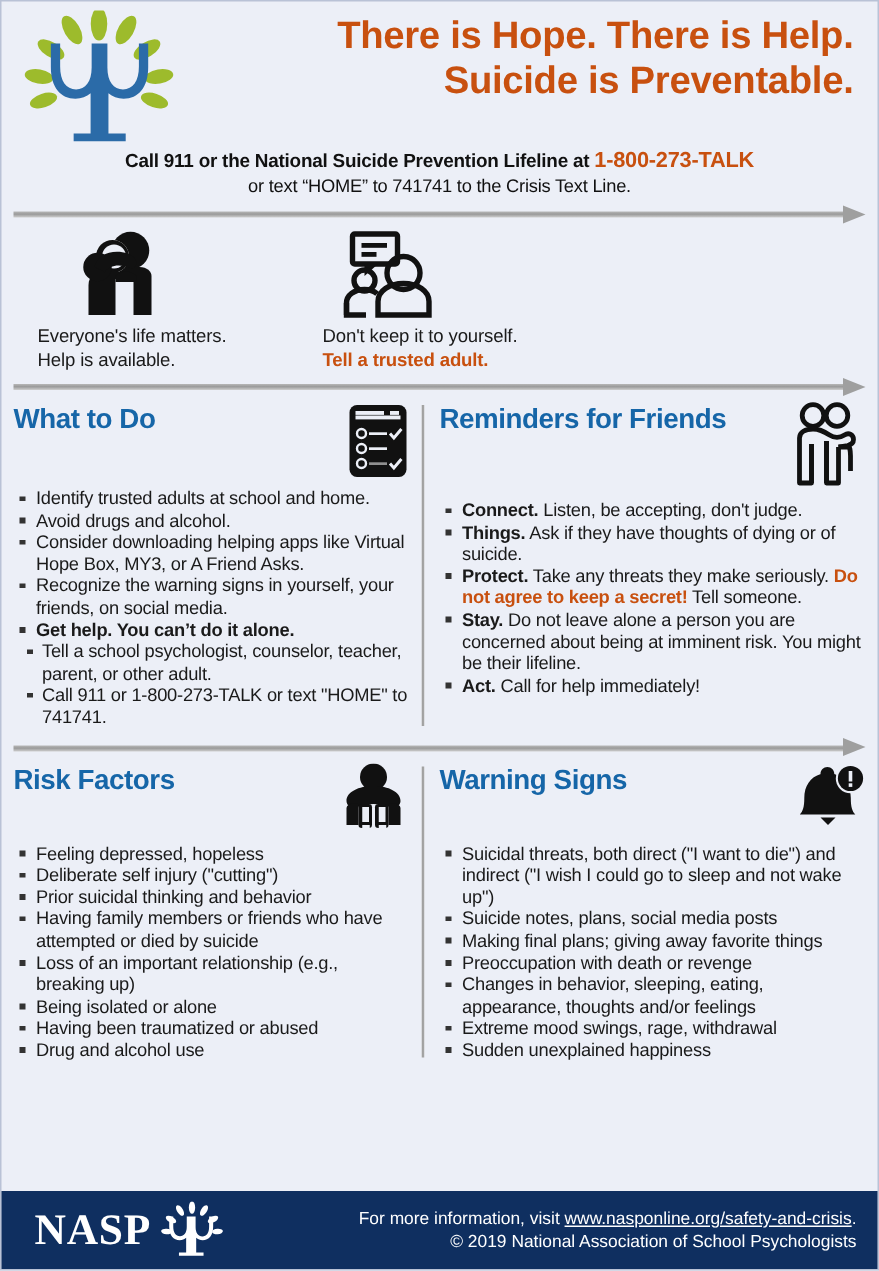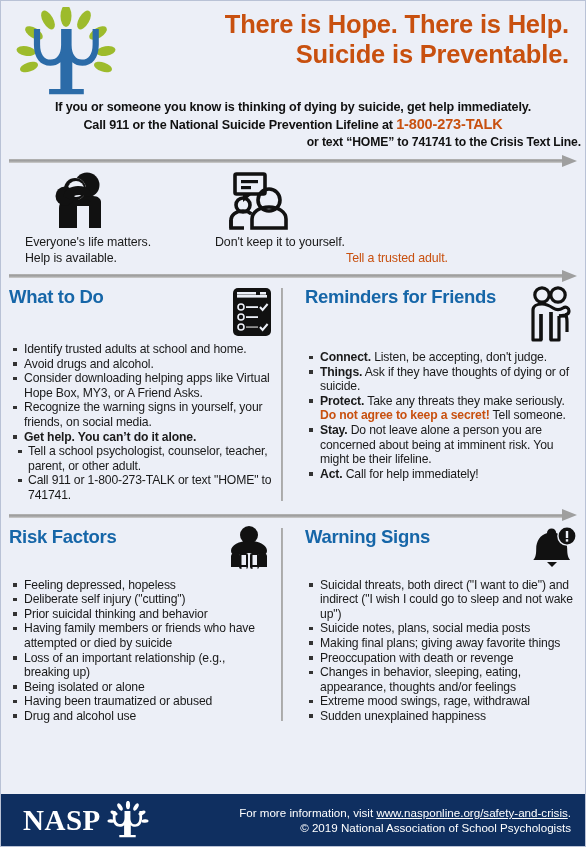--- a/index.html
+++ b/index.html
@@ -37,22 +37,22 @@
   .subhead .l1 {
     font-size: 12.6px; font-weight: bold; color: #111;
     line-height: 17px; letter-spacing: -0.15px;
   }
   .subhead .l2 {
     font-size: 12.6px; font-weight: bold; color: #111;
     line-height: 17px; letter-spacing: -0.15px;
   }
   .subhead .l2 .phone { color: #c8500f; font-size: 14.5px; }
   .subhead .l3 {
-    font-size: 12.2px; font-weight: bold; color: #111;
-    line-height: 17px; letter-spacing: -0.15px; text-align: right;
+    font-size: 12.2px; font-weight: normal; color: #111;
+    line-height: 17px; letter-spacing: -0.15px;
   }
 
   
   .arrow-div { height: 14px; position: relative; margin: 3px 8px 0 8px; }
   .arrow-div .bar {
     position: absolute; left: 0; right: 14px; top: 5px; height: 4px;
     background: linear-gradient(to bottom, #b7b7b7 0%, #9a9a9a 45%, #cfcfcf 100%);
   }
   .arrow-div .head {
     position: absolute; right: 0; top: 0.5px;
@@ -74,27 +74,27 @@
   .know-col.c2 { flex: 0 0 190px; }
   .know-col.c3 { flex: 1; }
   .know-icon { height: 60px; display:flex; align-items:flex-end; }
   .know-col.c1 .know-icon { padding-left: 42px; }
   .know-col.c2 .know-icon { padding-left: 22px; }
   .know-col.c3 .know-icon { padding-left: 12px; }
   .know-text { font-size: 12.4px; line-height: 16px; color:#1a1a1a; letter-spacing: -0.1px; padding-top: 4px; }
   .know-col.c1 .know-text { padding-left: 18px; }
   .know-col.c2 .know-text { padding-left: 4px; }
   .know-col.c3 .know-text { padding-left: 4px; }
-  .know-text .accent { color:#c8500f; font-weight:normal;text-align:center; }
+  .know-text .accent { color:#c8500f; font-weight:bold; }
 
   
   .panel-row { display:flex; padding: 3px 8px 0 8px; position: relative; }
   .panel-left { flex: 0 0 272px; padding-right: 8px; position:relative; }
   .vdiv { flex: 0 0 2px; background: linear-gradient(to right,#c6c6c6,#8f8f8f,#cfcfcf); margin: 2px 0 2px 0; }
-  .panel-right { flex: 1; padding-left: 10px; position:relative;margin-left:12px; }
+  .panel-right { flex: 1; padding-left: 10px; position:relative; }
 
   .sec-title {
     color:#1666a8; font-weight:bold; font-size:18.5px; line-height:22px;
     letter-spacing:-0.3px; margin-bottom: 2px;
   }
   .sec-head { display:flex; align-items:flex-start; justify-content:space-between;gap:28px; }
 
   ul.bul { list-style: none; margin: 0; padding: 0; }
   ul.bul > li {
     position: relative; padding-left: 15px;
@@ -166,21 +166,20 @@
         </g>
       </svg>
     </div>
     <div class="title-block">
       <div class="title-line">There is Hope. There is Help.</div>
       <div class="title-line">Suicide is Preventable.</div>
     </div>
   </div>
 
   <div class="subhead">
-    <div class="l1">If you or someone you know is thinking of dying by suicide, get help immediately.</div>
     <div class="l2"><span>Call 911 or the National Suicide Prevention Lifeline at </span><span class="phone">1-800-273-TALK</span></div>
     <div class="l3">or text “HOME” to 741741 to the Crisis Text Line.</div>
   </div>
 
   <div class="arrow-div">
     <div class="bar"></div>
     <div class="head"></div>
   </div>
 
   <div class="know">

